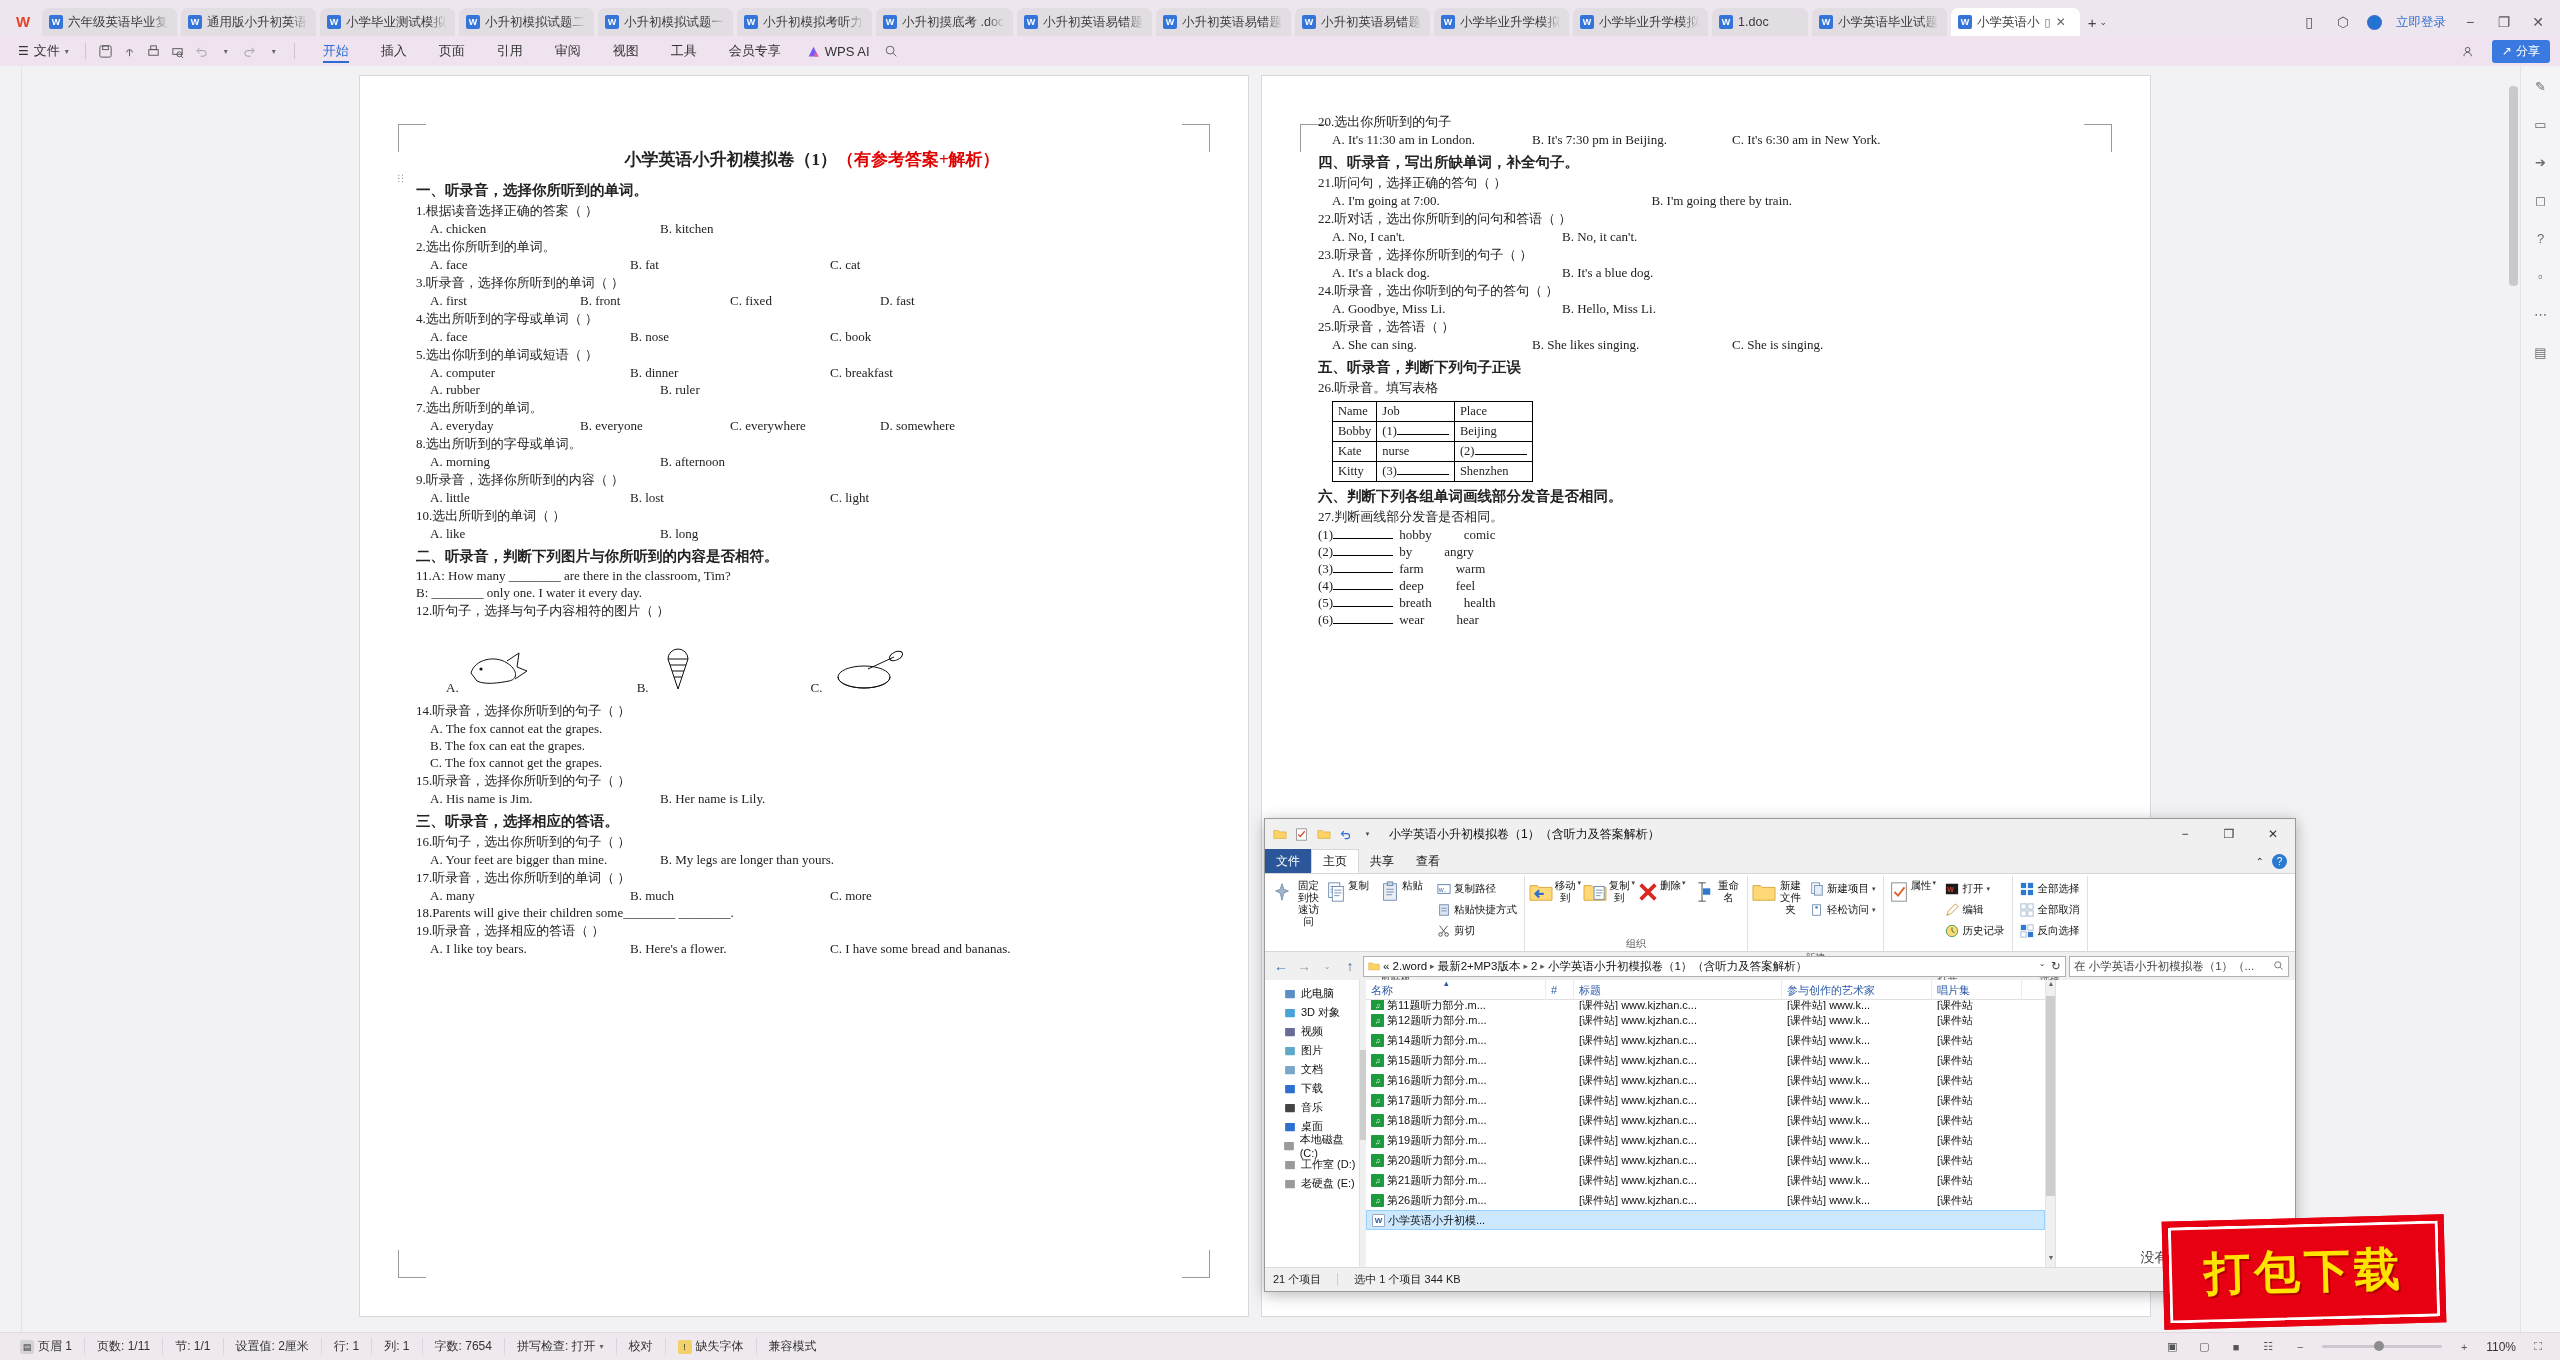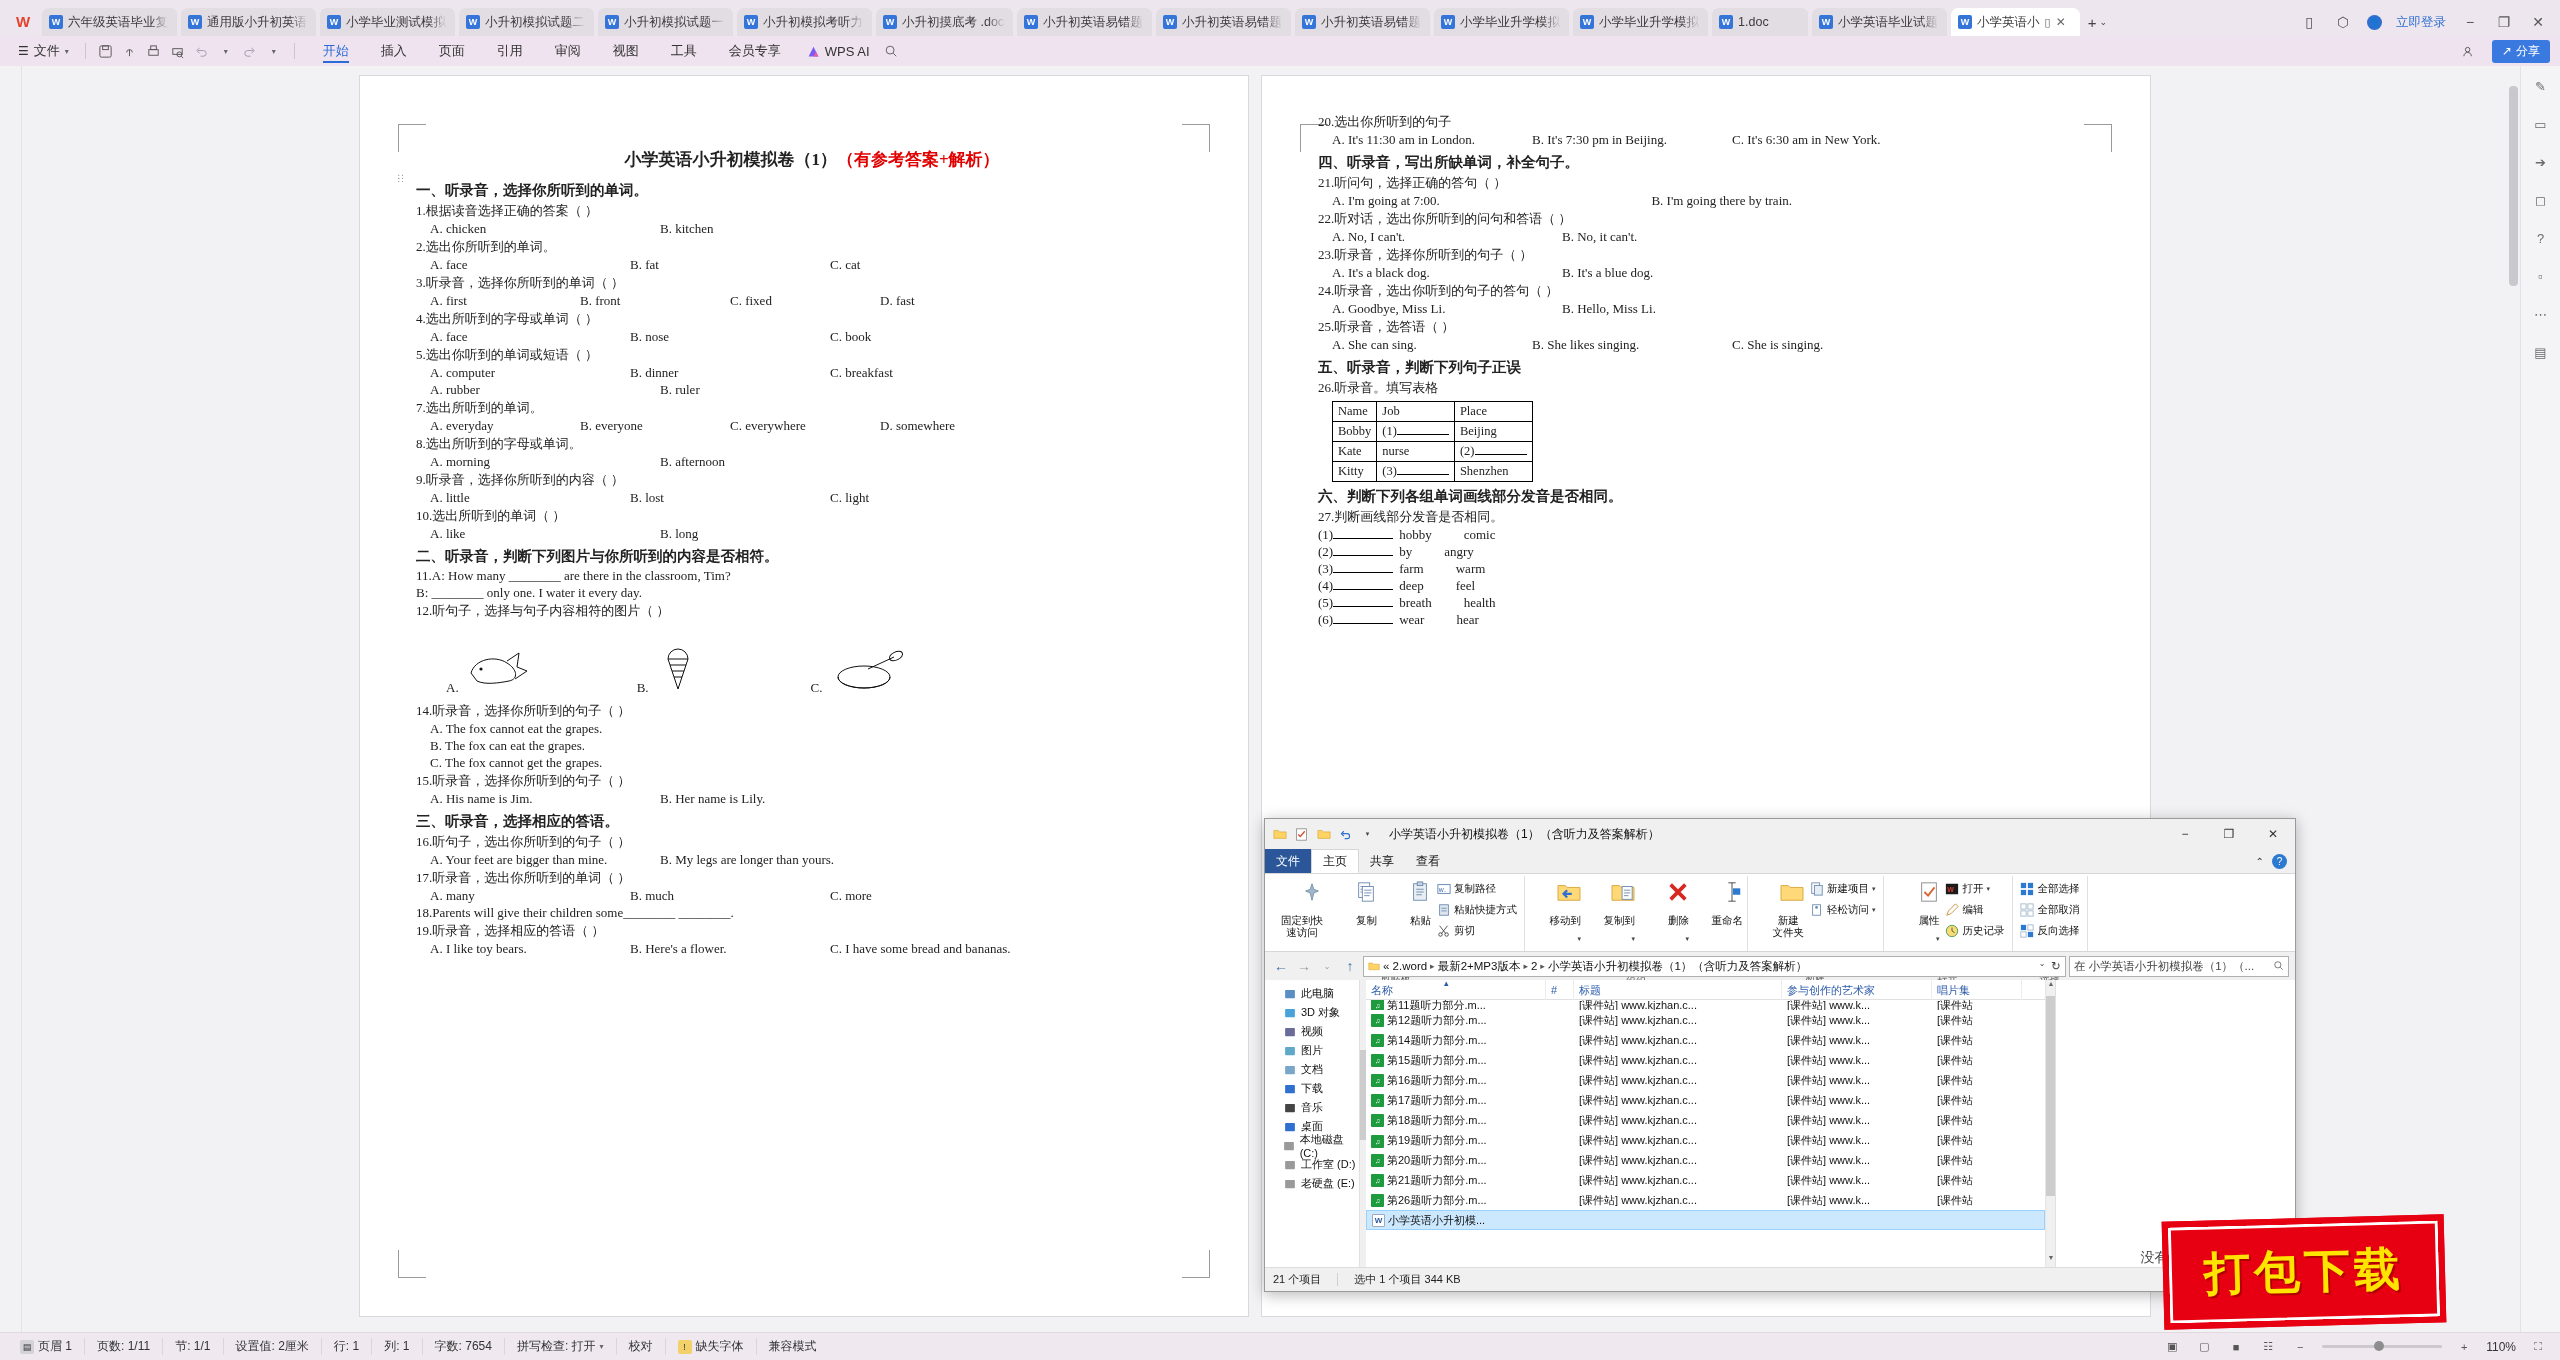--- a/index.html
+++ b/index.html
@@ -161,21 +161,21 @@
   .ex-tab.sel{ background:#fff; border:1px solid #d6d6d6; border-bottom:1px solid #fff; position:relative; top:0;}
   .ex-help{ margin-left:auto; display:flex; align-items:center; gap:8px; padding-right:8px; }
   .qmark{ width:15px;height:15px;border-radius:50%;background:#2b79d0;color:#fff;font-size:10px;display:flex;align-items:center;justify-content:center;}
   .ex-ribbon{
     height:78px; background:#fff; border-bottom:1px solid #d6d6d6; display:flex; padding:2px 0 0 2px;
   }
   .rgroup{ display:flex; flex-direction:column; border-right:1px solid #e0e0e0; padding:0 4px; }
   .rgroup .items{ flex:1; display:flex; align-items:flex-start; gap:2px; }
   .rgroup .gname{ text-align:center; font-size:10px; color:#555; padding-bottom:1px;margin-top:32px; }
   .bigbtn{
-    width:52px; display:flex; flex-direction:column; align-items:flex-end; gap:9px;
+    width:52px; display:flex; flex-direction:row; align-items:flex-start; gap:1px;
     font-size:10.5px; color:#111; text-align:center; padding-top:3px; line-height:1.15;
   }
   .bigbtn .gi{ height:26px; display:flex; align-items:center; justify-content:center; }
   .smallcol{ display:flex; flex-direction:column; gap:2px; padding-top:3px; }
   .smallbtn{ display:flex; align-items:center; gap:3px; font-size:10.5px; color:#111; height:19px; padding:0 3px;}
   .smallbtn .si{ width:15px;height:15px; display:flex; align-items:center; justify-content:center;}
   .dncaret{ font-size:7px; color:#444; }
 
   .ex-addr{ height:28px; display:flex; align-items:center; gap:3px; padding:0 6px; background:#f0f0f0;}
   .navbtn{ width:20px; text-align:center; color:#3d6fa5; font-size:14px; }

